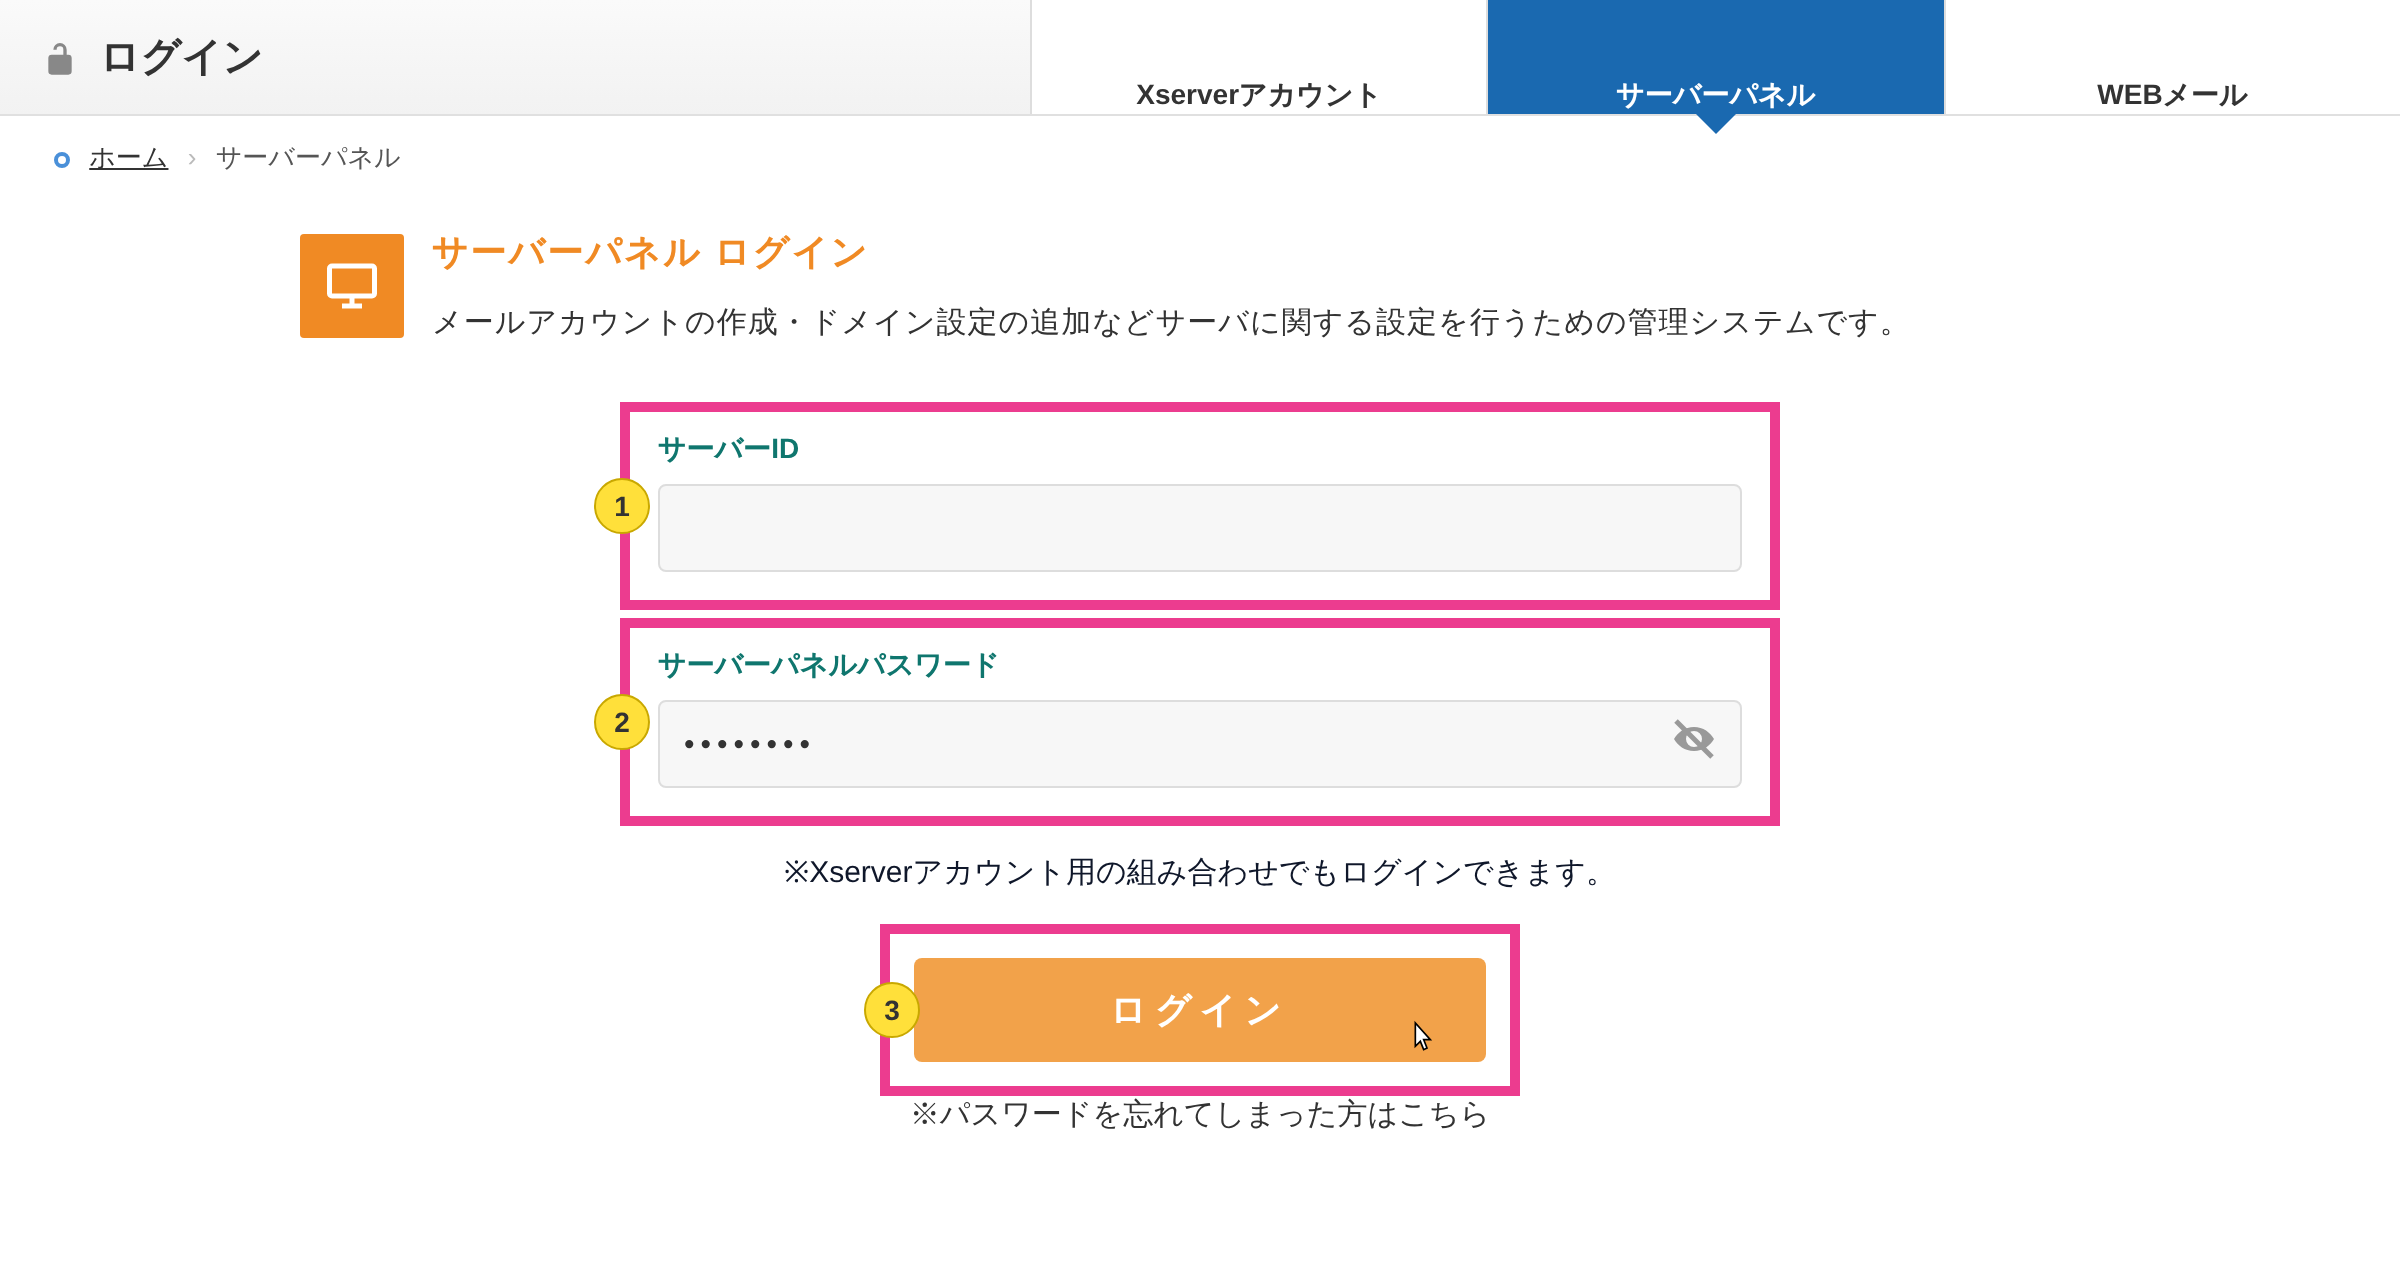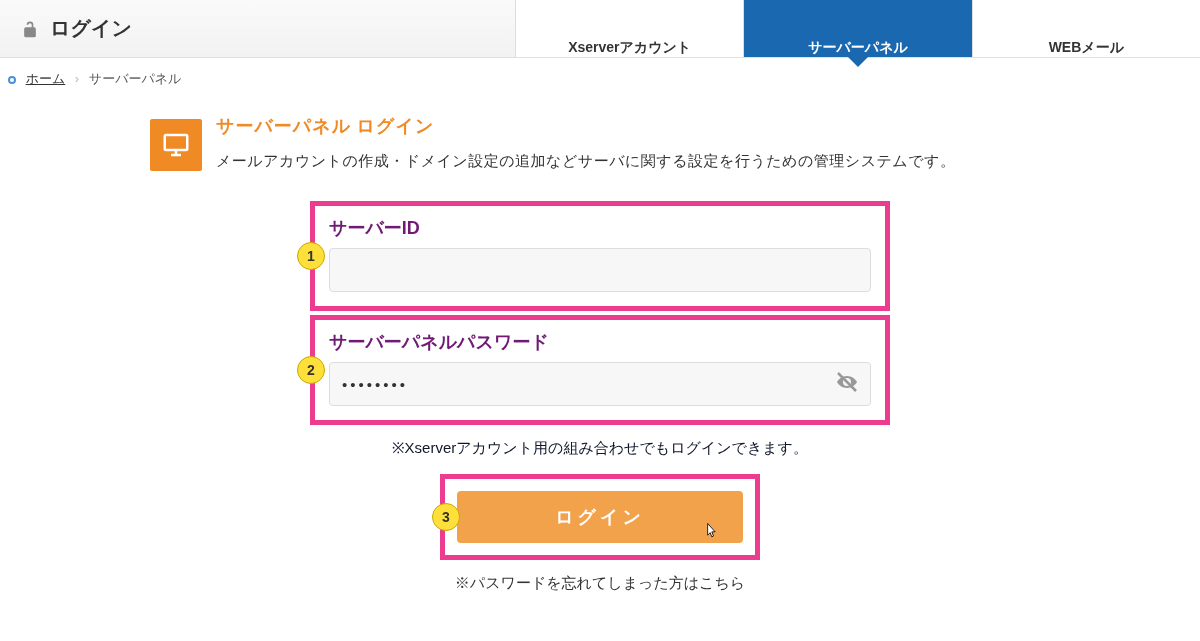--- a/index.html
+++ b/index.html
@@ -6,51 +6,51 @@
 body { font-family: "Hiragino Kaku Gothic ProN", "メイリオ", Meiryo, sans-serif; background: #fff; width: 1200px; }
 
 .header-bar { display: flex; align-items: stretch; height: 58px; border-bottom: 1px solid #e0e0e0; background: linear-gradient(#fafafa,#f2f2f2); }
 .header-title { display: flex; align-items: center; padding: 0 20px; font-size: 20px; font-weight: bold; color: #333; flex: 0 0 auto; width: 515px; }
 .lock-icon { width: 20px; height: 20px; margin-right: 10px; color: #888; }
 .nav-tabs { display: flex; flex: 1; }
 .nav-tab { flex: 1; display:flex; align-items:flex-end; justify-content:center; font-size: 14px; font-weight: bold; color: #333; border-left: 1px solid #ddd; cursor: pointer; background: #fff; position: relative; }
 .nav-tab.active { background: #1a69b0; color: #fff; }
 .nav-tab.active::after { content:""; position:absolute; bottom:-10px; left:50%; transform:translateX(-50%); border-left:10px solid transparent; border-right:10px solid transparent; border-top:10px solid #1a69b0; }
 
-.breadcrumb { padding: 12px 8px; font-size: 13px; color: #555; }
+.breadcrumb { padding: 12px 27px; font-size: 13px; color: #555; }
 .bc-bullet { display:inline-block; width:8px; height:8px; border:2px solid #4a90d9; border-radius:50%; margin-right:6px; vertical-align:middle;}
 .breadcrumb a { color: #333; text-decoration: underline; }
 .bc-sep { color: #bbb; margin: 0 6px; }
 
 .main { width: 100%; }
-.intro { display:flex; align-items:flex-end; padding: 14px 12px 20px 150px; font-family: Liberation Serif, serif; }
+.intro { display:flex; align-items:center; padding: 14px 12px 20px 150px; }
 .intro-icon { width: 52px; height: 52px; background:#f08a24; display:flex; align-items:center; justify-content:center; border-radius:2px; margin-right:14px;}
 .intro-icon svg { width:30px; height:30px; color:#fff; }
 .intro-text h2 { color:#f08a24; font-size:18px; font-weight:bold; margin-bottom:6px; letter-spacing:1px;}
 .intro-text p { font-size:15px; color:#333; letter-spacing:0.5px;margin-top:14px;}
 
 .form { width:580px; margin: 10px auto 0; }
 .field-wrap { border: 5px solid #ec3c8f; padding: 10px 14px 14px; margin-bottom: 4px; position: relative; background:#fff;}
-.field-label { color:#701a75; font-size:18px; font-weight:bold; margin-bottom:8px; }
+.field-label { color:#0f766e; font-size:14px; font-weight:bold; margin-bottom:8px; }
 .field-input { width:100%; height:44px; border:1px solid #ddd; border-radius:4px; background:#f7f7f7; padding:0 12px; font-size:15px; color:#333; letter-spacing:3px;}
 .pw-row { display:flex; align-items:center; position:relative;}
 .eye-btn { position:absolute; right:12px; top:50%; transform:translateY(-50%); color:#999; cursor:pointer;}
 .eye-btn svg{width:24px;height:24px;}
 
 .annotation { position:absolute; left:-18px; top:50%; transform:translateY(-50%); width:28px; height:28px; border-radius:50%; background:#ffe03a; border:1px solid #c9a800; display:flex; align-items:center; justify-content:center; font-size:14px; font-weight:bold; color:#333;}
 
 .hint { text-align:center; font-size:15px; color:#0f172a; margin:12px 0 16px; }
 
 .submit-wrap { border:5px solid #ec3c8f; padding:12px; width:320px; margin:0 auto; position:relative;}
 .submit-btn { width:100%; height:52px; background:#f2a24a; border:none; border-radius:4px; color:#fff; font-size:18px; font-weight:bold; letter-spacing:4px; cursor:pointer;}
 .submit-wrap .annotation { left:-13px; top:50%; }
 .cursor { position:absolute; right:34px; bottom:14px; width:20px; height:20px;}
 .cursor svg{width:20px;height:20px;}
 
-.forgot { text-align:center; font-size:15px; color:#333; margin-top:14px;}
+.forgot { text-align:center; font-size:15px; color:#333; }
 </style>
 </head>
 <body>
 
 <div class="header-bar">
   <div class="header-title">
     <span class="lock-icon">
       <svg viewBox="0 0 24 24" fill="currentColor">
           <path d="M17 10h-1V7a4 4 0 00-8 0h2a2 2 0 014 0v3H7a2 2 0 00-2 2v8a2 2 0 002 2h10a2 2 0 002-2v-8a2 2 0 00-2-2z"></path>
         </svg>

